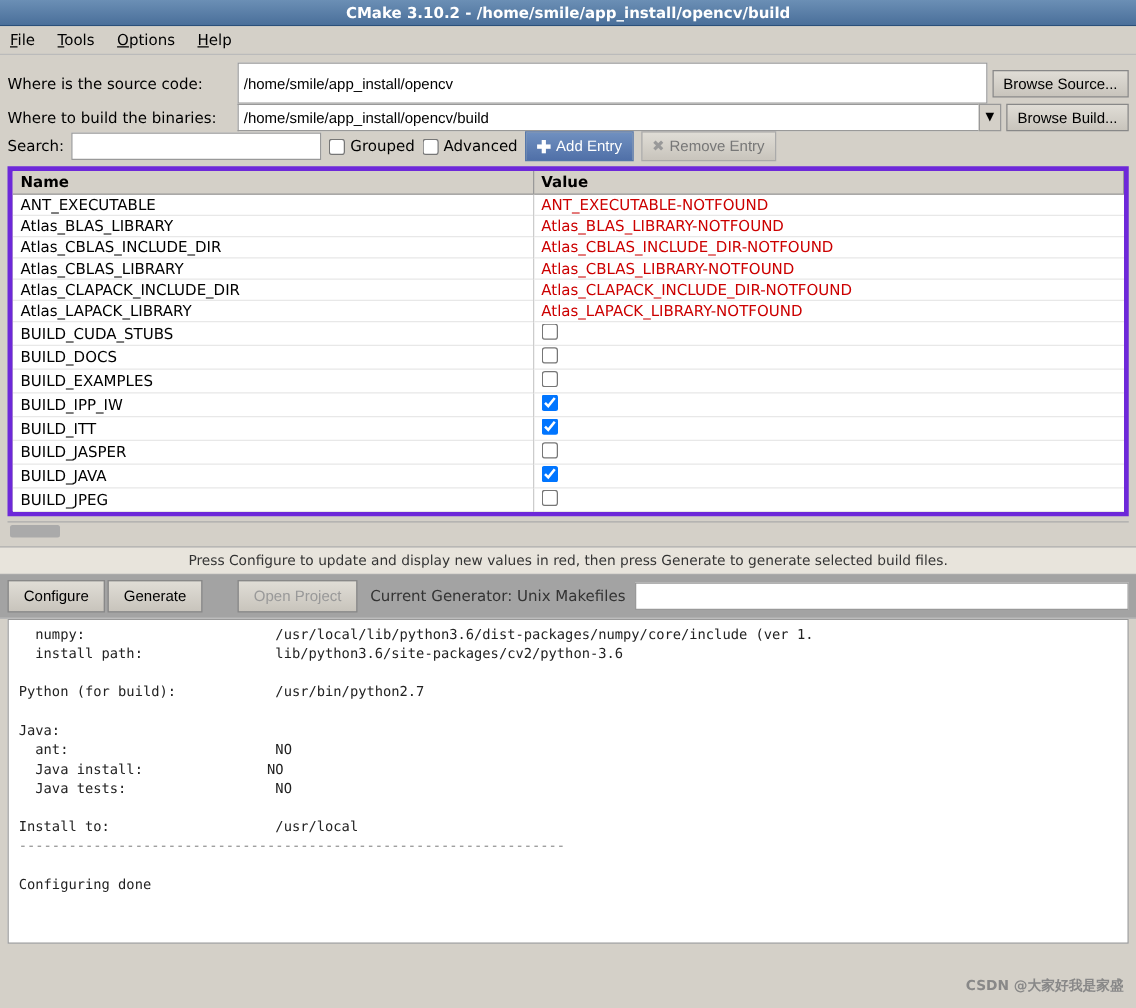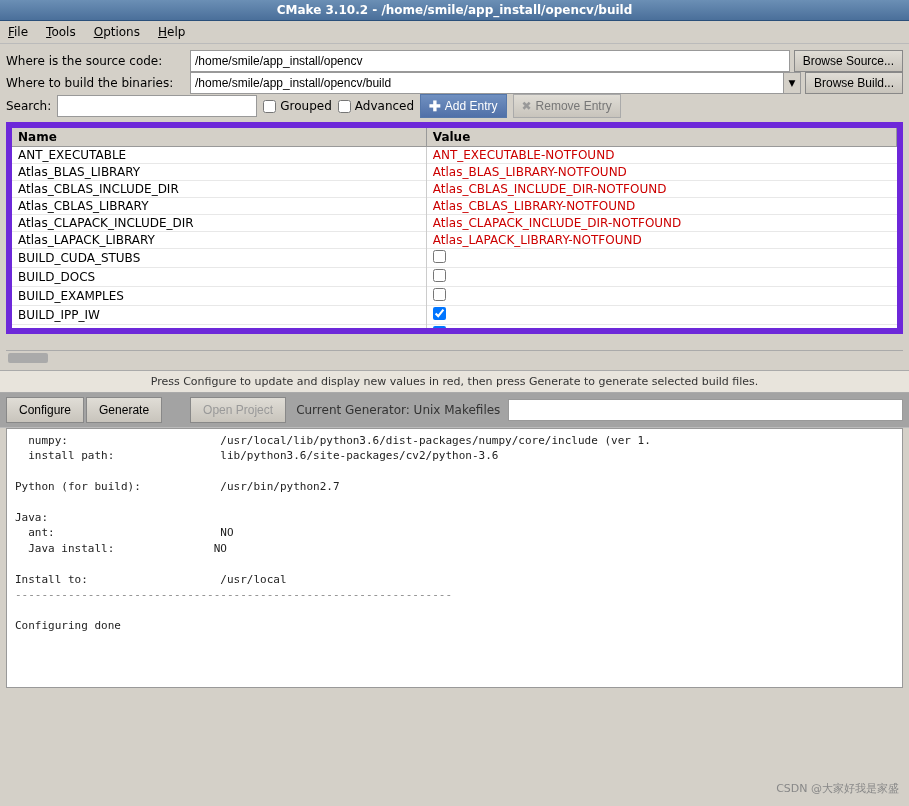--- a/index.html
+++ b/index.html
@@ -51,21 +51,21 @@
       margin-bottom: 0;
       gap: 4px;
     }
     .form-label {
       font-size: 12px;
       white-space: nowrap;
       min-width: 180px;
     }
     .form-input {
       flex: 1;
-      height: 22px;
+      height: 33px;
       border: 1px solid #999;
       background: white;
       padding: 2px 4px;
       font-size: 12px;
     }
     .form-input-dropdown {
       display: flex;
       flex: 1;
     }
     .form-input-dropdown input {
@@ -143,26 +143,26 @@
       color: #777;
       cursor: pointer;
       font-size: 12px;
       display: flex;
       align-items: center;
       gap: 4px;
     }
 
     
     .table-container {
-      border: 6px solid #6d28d9;
-      background: white;
-      height: 212px;
+      border: 4px solid #6d28d9;
+      background: white;
+      height: 280px;
       overflow-y: auto;
       overflow-x: auto;
-      margin-bottom: 16px;
+      margin-bottom: 4px;
     }
     .cmake-table {
       width: 100%;
       border-collapse: collapse;
       font-size: 12px;
     }
     .cmake-table thead tr {
       background: #d4d0c8;
       border-bottom: 1px solid #999;
     }
@@ -255,21 +255,21 @@
     .output-console .line { white-space: pre; line-height: 1.4; }
     .output-console .line.separator { color: #888; }
 
     
     .watermark {
       position: absolute;
       bottom: 10px;
       right: 10px;
       font-size: 11px;
       color: #888;
-      font-weight: normal;
+      font-weight: bold;
     }
 
     
     .h-scroll {
       height: 14px;
       background: #d4d0c8;
       border-top: 1px solid #aaa;
       display: flex;
       align-items: center;
     }
@@ -433,20 +433,21 @@
 
 <div class="output-console" id="output-console">
 <div class="line ">  numpy:                       /usr/local/lib/python3.6/dist-packages/numpy/core/include (ver 1.</div>
     <div class="line ">  install path:                lib/python3.6/site-packages/cv2/python-3.6</div>
     <div class="line ">&nbsp;</div>
     <div class="line ">Python (for build):            /usr/bin/python2.7</div>
     <div class="line ">&nbsp;</div>
     <div class="line ">Java:</div>
     <div class="line ">  ant:                         NO</div>
     <div class="line ">  Java install:               NO</div>
+    <div class="line ">  Java tests:                  NO</div>
     <div class="line ">&nbsp;</div>
     <div class="line ">Install to:                    /usr/local</div>
     <div class="line separator">------------------------------------------------------------------</div>
     <div class="line ">&nbsp;</div>
     <div class="line ">Configuring done</div>
   </div>
 
 <div class="watermark" style="position:fixed;">CSDN @大家好我是家盛</div>
 
 </body></html>

